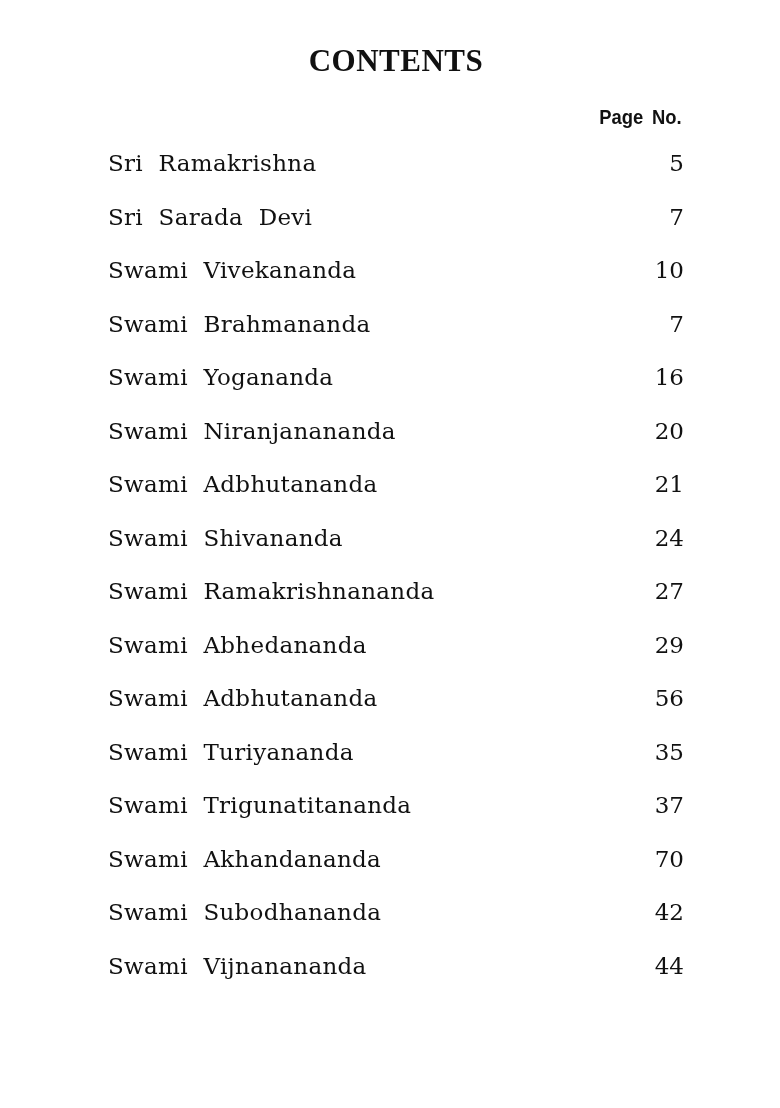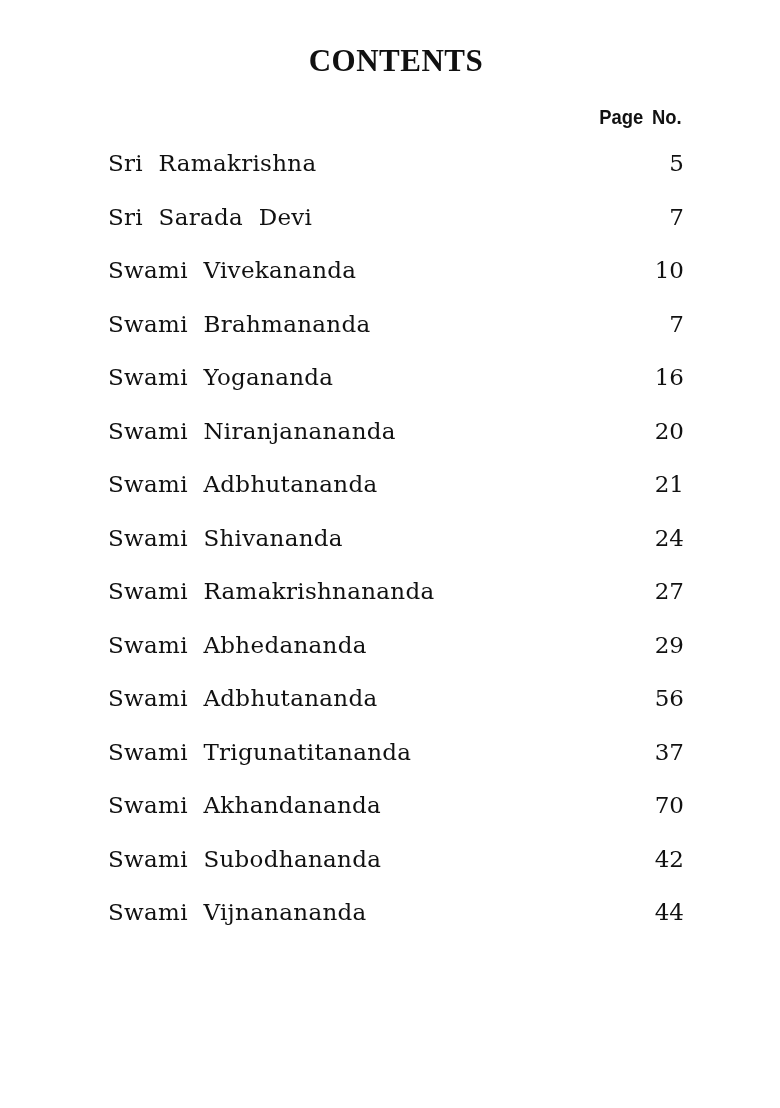--- a/index.html
+++ b/index.html
@@ -107,20 +107,24 @@
   </div>
   <div class="row">
     <span class="entry-title">Swami Abhedananda</span>
     <span class="entry-page">29</span>
   </div>
   <div class="row">
     <span class="entry-title">Swami Adbhutananda</span>
     <span class="entry-page">56</span>
   </div>
   <div class="row">
+    <span class="entry-title">Swami Turiyananda</span>
+    <span class="entry-page">35</span>
+  </div>
+  <div class="row">
     <span class="entry-title">Swami Trigunatitananda</span>
     <span class="entry-page">37</span>
   </div>
   <div class="row">
     <span class="entry-title">Swami Akhandananda</span>
     <span class="entry-page">70</span>
   </div>
   <div class="row">
     <span class="entry-title">Swami Subodhananda</span>
     <span class="entry-page">42</span>

